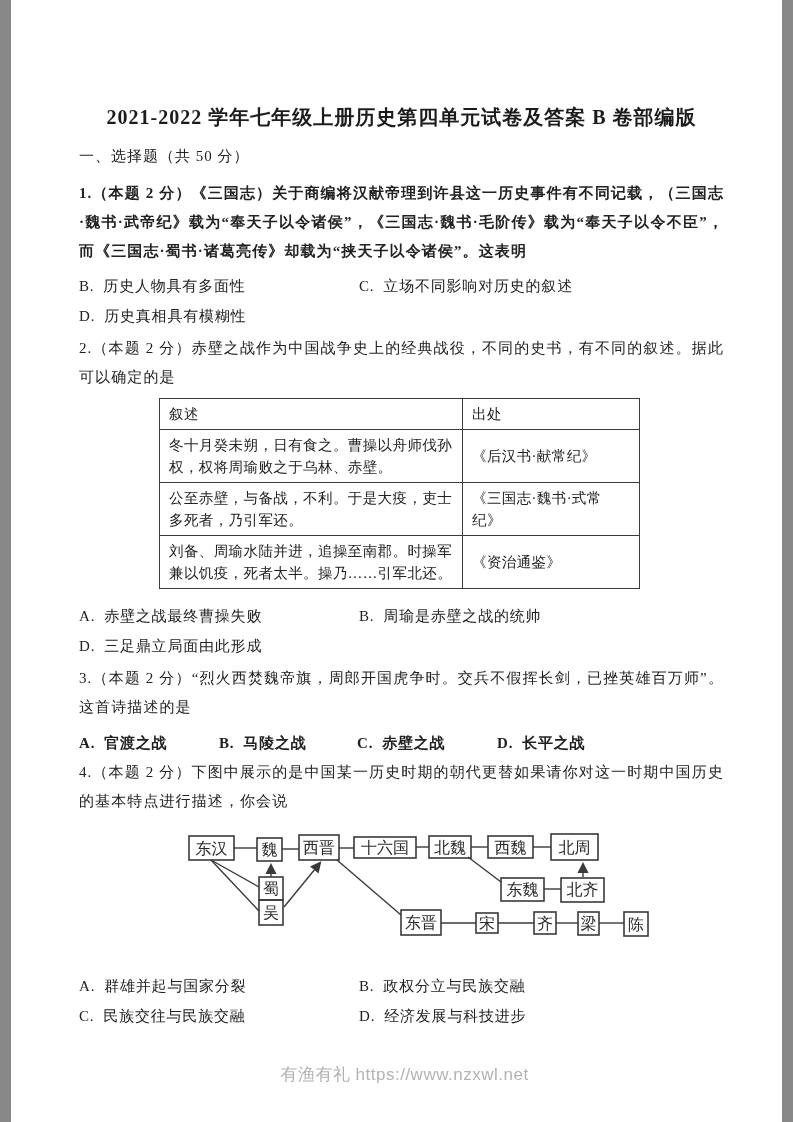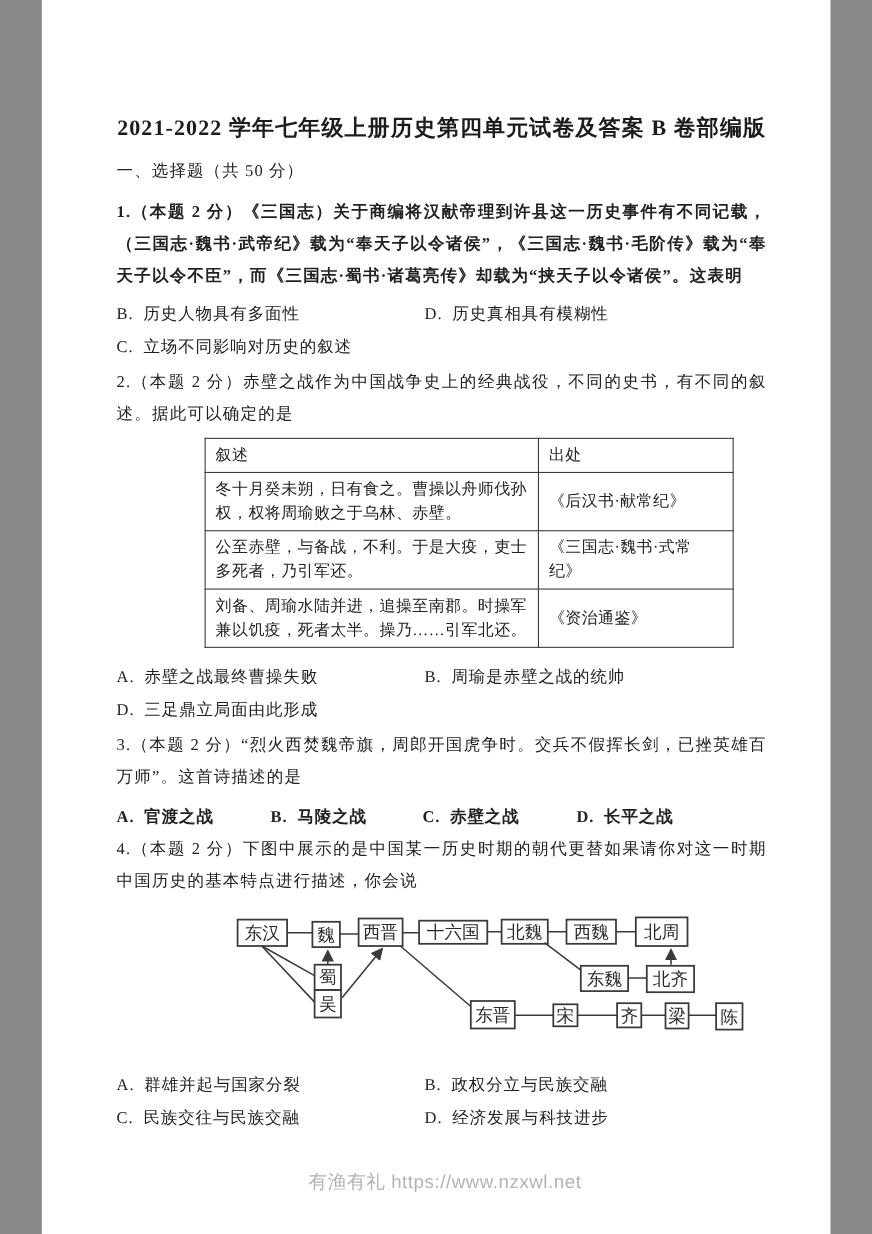--- a/index.html
+++ b/index.html
@@ -1,18 +1,18 @@
 <!DOCTYPE html>
 <html><head>
 <meta charset="utf-8">
 <style>
   html,body{margin:0;padding:0;background:#888;}
   .page{
     position:relative;
-    width:717px;height:1122px;
+    width:771px;height:1122px;
     margin:0 auto;
     background:#ffffff;
     box-sizing:border-box;
     padding:101px 58px 0 68px;
     font-family:"Liberation Serif","DejaVu Serif",serif;
     color:#222222;
     overflow:hidden;
   }
   .title{
     margin:0;
@@ -92,22 +92,22 @@
 
 <div class="page">
 
   <h1 class="title">2021-2022 学年七年级上册历史第四单元试卷及答案 B 卷部编版</h1>
 
   <div class="section">一、选择题（共 50 分）</div>
 
   <p class="stem mt">1.（本题 2 分）《三国志）关于商编将汉献帝理到许县这一历史事件有不同记载，（三国志·魏书·武帝纪》载为“奉天子以令诸侯”，《三国志·魏书·毛阶传》载为“奉天子以令不臣”，而《三国志·蜀书·诸葛亮传》却载为“挟天子以令诸侯”。这表明</p>
   <div class="opts">
     <div class="opt"><span class="k">B.</span><span>历史人物具有多面性</span></div>
+    <div class="opt"><span class="k">C.</span><span>立场不同影响对历史的叙述</span></div>
     <div class="opt"><span class="k">D.</span><span>历史真相具有模糊性</span></div>
-    <div class="opt"><span class="k">C.</span><span>立场不同影响对历史的叙述</span></div>
   </div>
 
   <p class="stem mt2">2.（本题 2 分）赤壁之战作为中国战争史上的经典战役，不同的史书，有不同的叙述。据此可以确定的是</p>
 
   <table class="src">
     <colgroup>
         <col class="c1">
         <col class="c2">
       </colgroup>
     <tbody>

